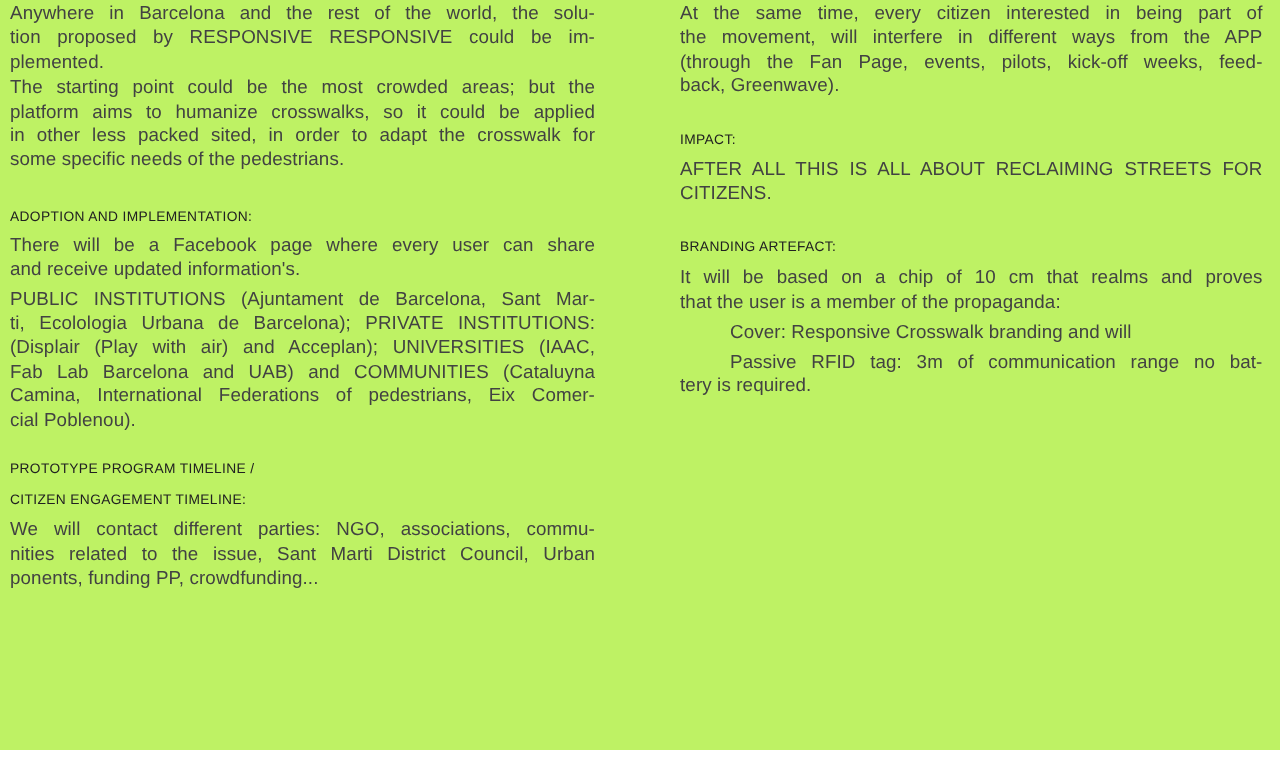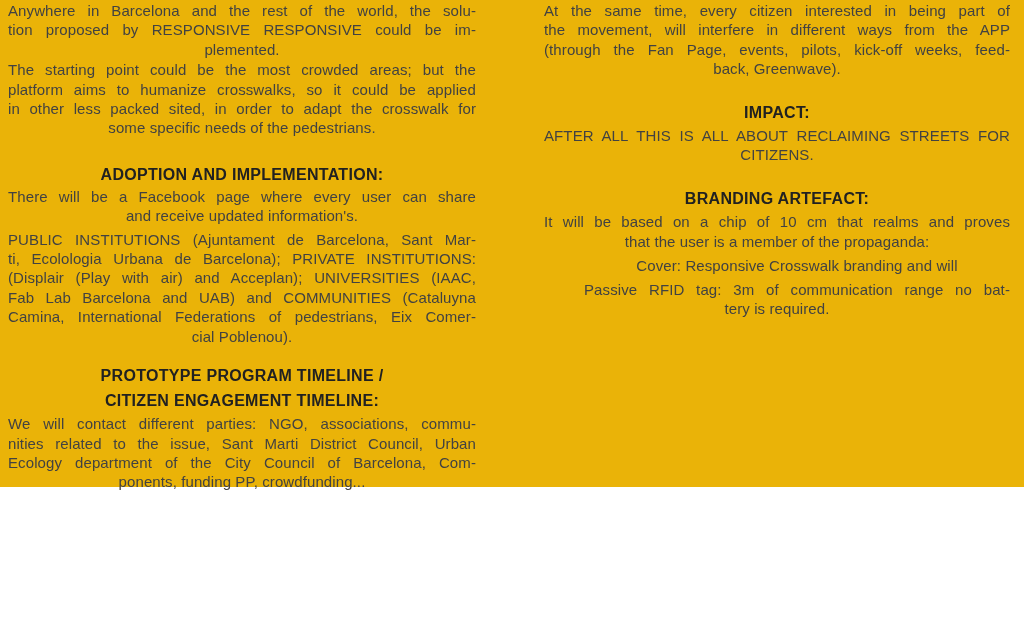--- a/index.html
+++ b/index.html
@@ -9,46 +9,46 @@
   }
   body {
     width: 1024px;
     height: 627px;
     overflow: hidden;
     font-family: "Liberation Sans", "DejaVu Sans", sans-serif;
   }
   .page {
     position: relative;
     width: 1024px;
-    height: 487px;
-    background: #eab308;
+    height: 600px;
+    background: #bef264;
   }
   .col {
     position: absolute;
     top: 1px;
   }
   .col-left  { left: 8px;   width: 468px; }
   .col-right { left: 544px; width: 466px; }
 
   .p {
     font-size: 15px;
     line-height: 19.4px;
     color: #424242;
     letter-spacing: 0.1px;
   }
   .h {
-    font-size: 16px;
+    font-size: 11px;
     line-height: 25px;
-    font-weight: 700;
+    font-weight: 400;
     color: #212121;
     letter-spacing: 0.3px;
   }
 
   
-  .ln { text-align: center; }
+  .ln { text-align: left; }
   .ln.j {
     text-align: justify;
     text-align-last: justify;
     text-justify: inter-word;
   }
   .ln.ind { margin-left: 40px; }
 
   
   #p-intro2   { margin-top: 1px; }
   #h-adoption { margin-top: 24px; }
@@ -101,21 +101,20 @@
         <div class="ln">cial Poblenou).</div>
       </div>
 
     <div class="h" id="h-timeline">
         <div class="ln">PROTOTYPE PROGRAM TIMELINE /</div>
         <div class="ln">CITIZEN ENGAGEMENT TIMELINE:</div>
       </div>
     <div class="p" id="p-timeline">
         <div class="ln j">We will contact different parties: NGO, associations, commu-</div>
         <div class="ln j">nities related to the issue, Sant Marti District Council, Urban</div>
-        <div class="ln j">Ecology department of the City Council of Barcelona, Com-</div>
         <div class="ln">ponents, funding PP, crowdfunding...</div>
       </div>
   </div>
 
   <div class="col col-right">
     <div class="p" id="p-app">
         <div class="ln j">At the same time, every citizen interested in being part of</div>
         <div class="ln j">the movement, will interfere in different ways from the APP</div>
         <div class="ln j">(through the Fan Page, events, pilots, kick-off weeks, feed-</div>
         <div class="ln">back, Greenwave).</div>

